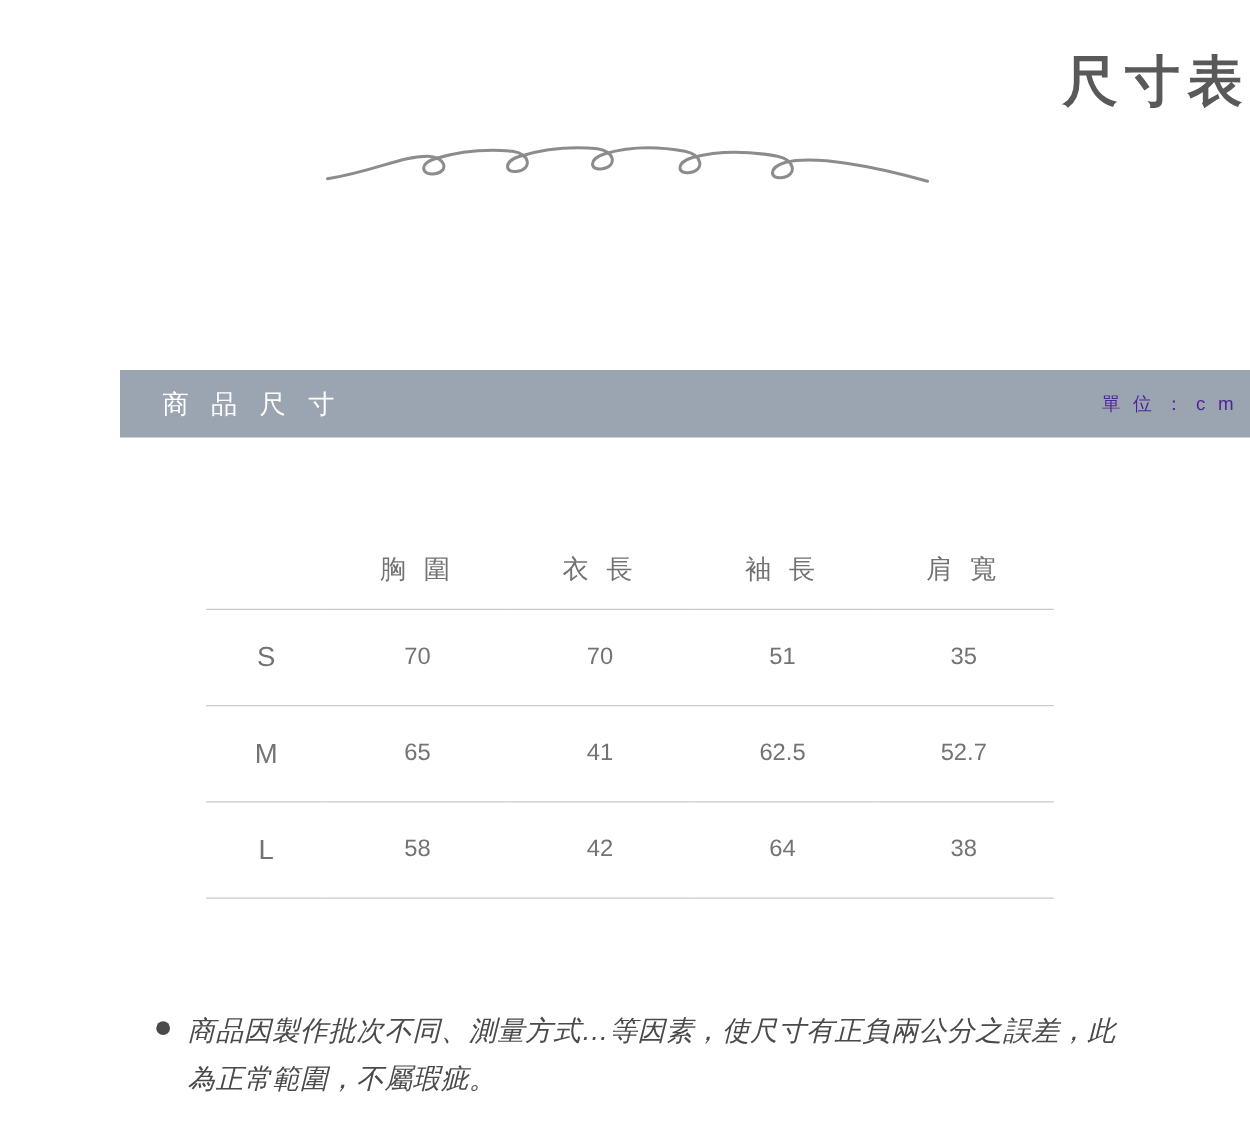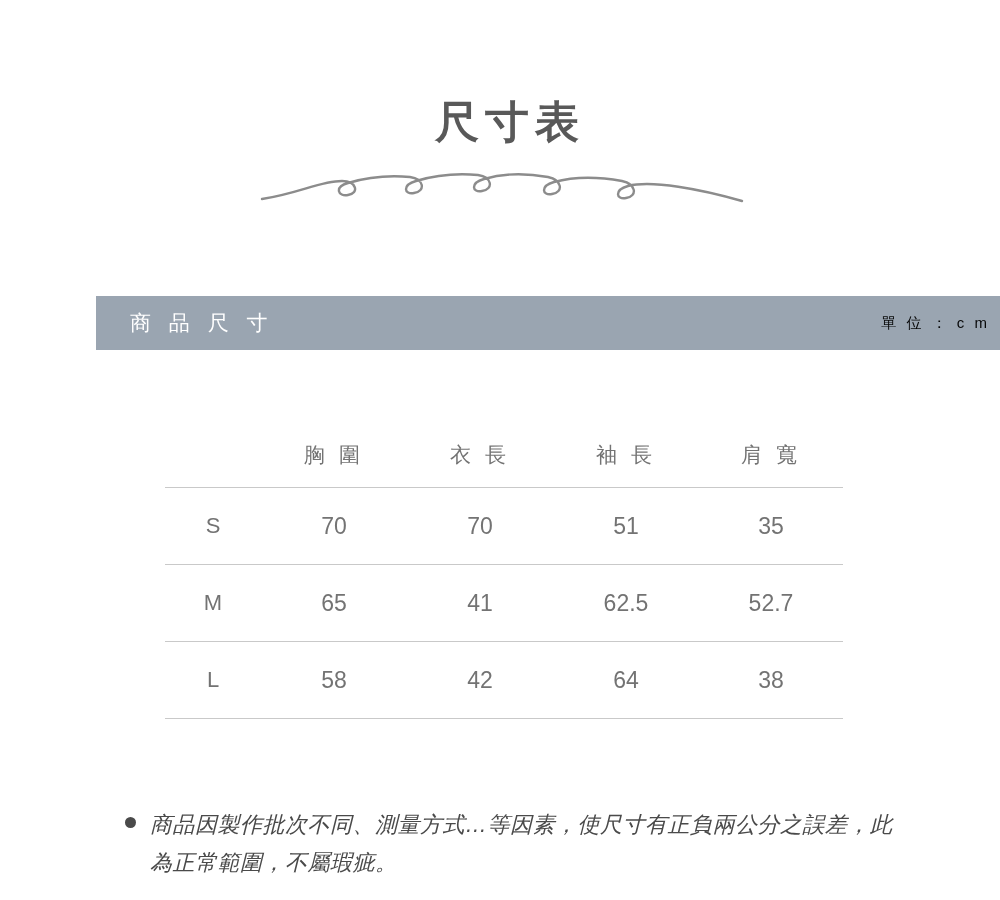--- a/index.html
+++ b/index.html
@@ -17,22 +17,22 @@
   }
 
   .page {
     width: 1000px;
     height: 900px;
     position: relative;
   }
 
   
   .title-block {
-    text-align: center;
-    padding-top: 96px;
+    text-align: right;
+    padding-top: 40px;
     margin-left: 20px;
   }
   .main-title {
     font-size: 44px;
     font-weight: bold;
     letter-spacing: 6px;
     color: #595959;
     line-height: 1.2;
     margin: 0;
   }
@@ -57,21 +57,21 @@
     box-sizing: border-box;
     padding: 0 34px 0 34px;
   }
   .band-title {
     color: #ffffff;
     font-size: 21px;
     letter-spacing: 6px;
     font-weight: normal;
   }
   .band-unit {
-    color: #000000;
+    color: #4c1d95;
     font-size: 15px;
     letter-spacing: 3px;
     opacity: 0.95;
     text-align: center;
   }
 
   
   .table-wrap {
     position: absolute;
     left: 165px;
@@ -92,21 +92,21 @@
   table.size-table th {
     font-size: 21px;
     letter-spacing: 4px;
     padding-bottom: 18px;
     border-bottom: 1px solid #c9c9c9;
   }
   table.size-table th.corner {
     border-bottom: 1px solid #c9c9c9;
   }
   table.size-table td {
-    font-size: 23px;
+    font-size: 19px;
     height: 74px;
     border-bottom: 1px solid #c9c9c9;
   }
   table.size-table td.size-label {
     font-size: 22px;
   }
   col.c0 { width: 96px; }
   col.c1 { width: 146px; }
   col.c2 { width: 146px; }
   col.c3 { width: 146px; }

